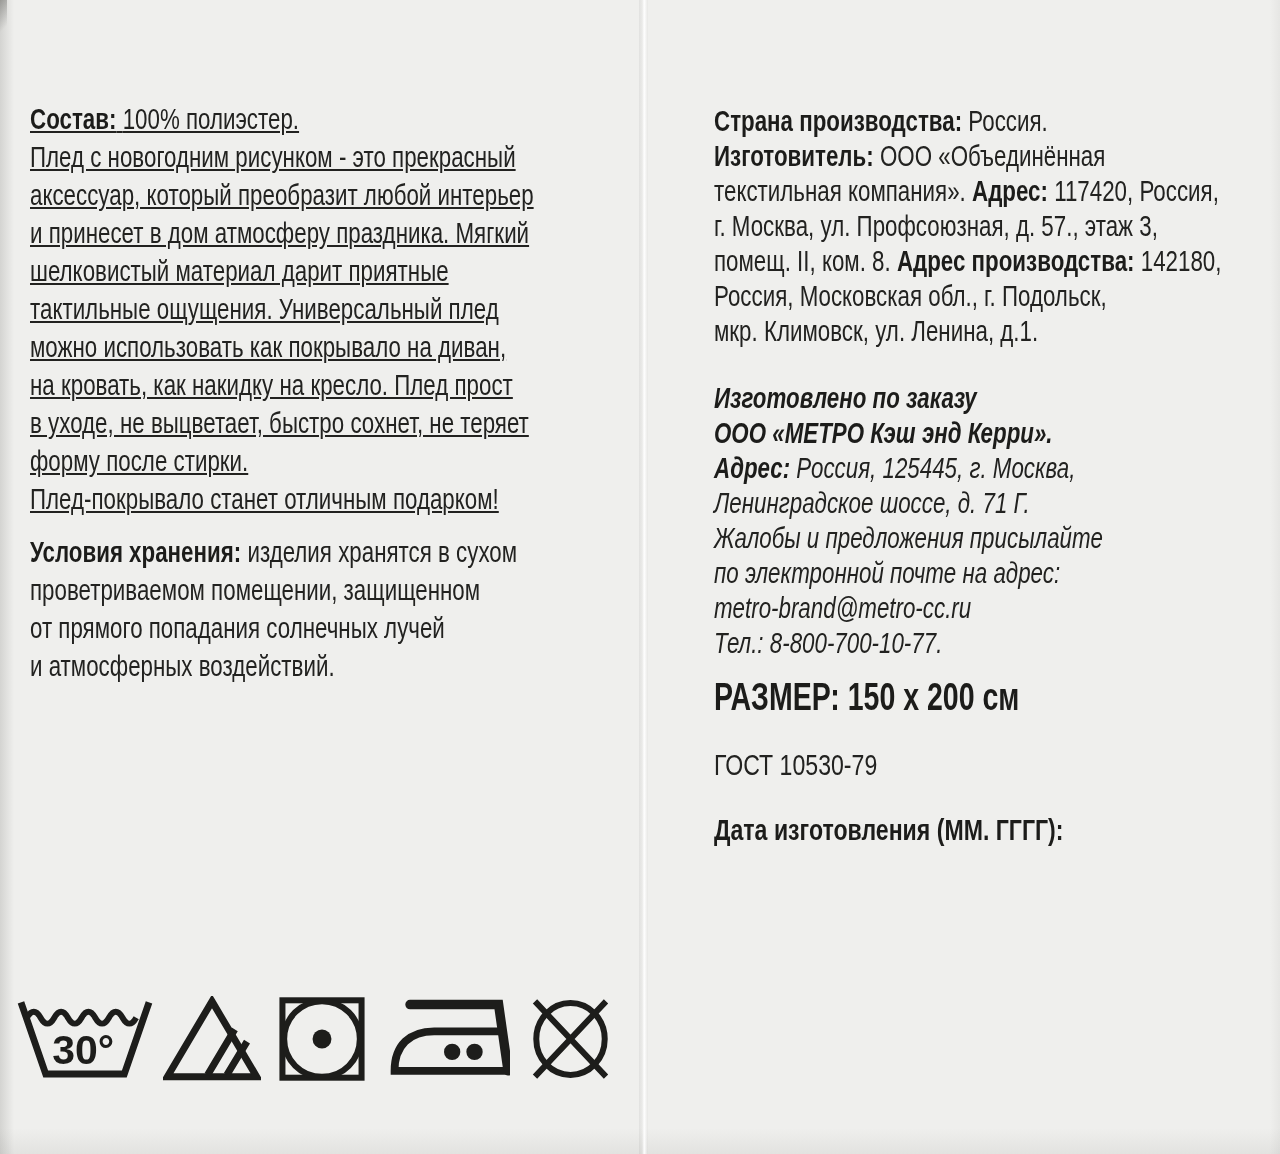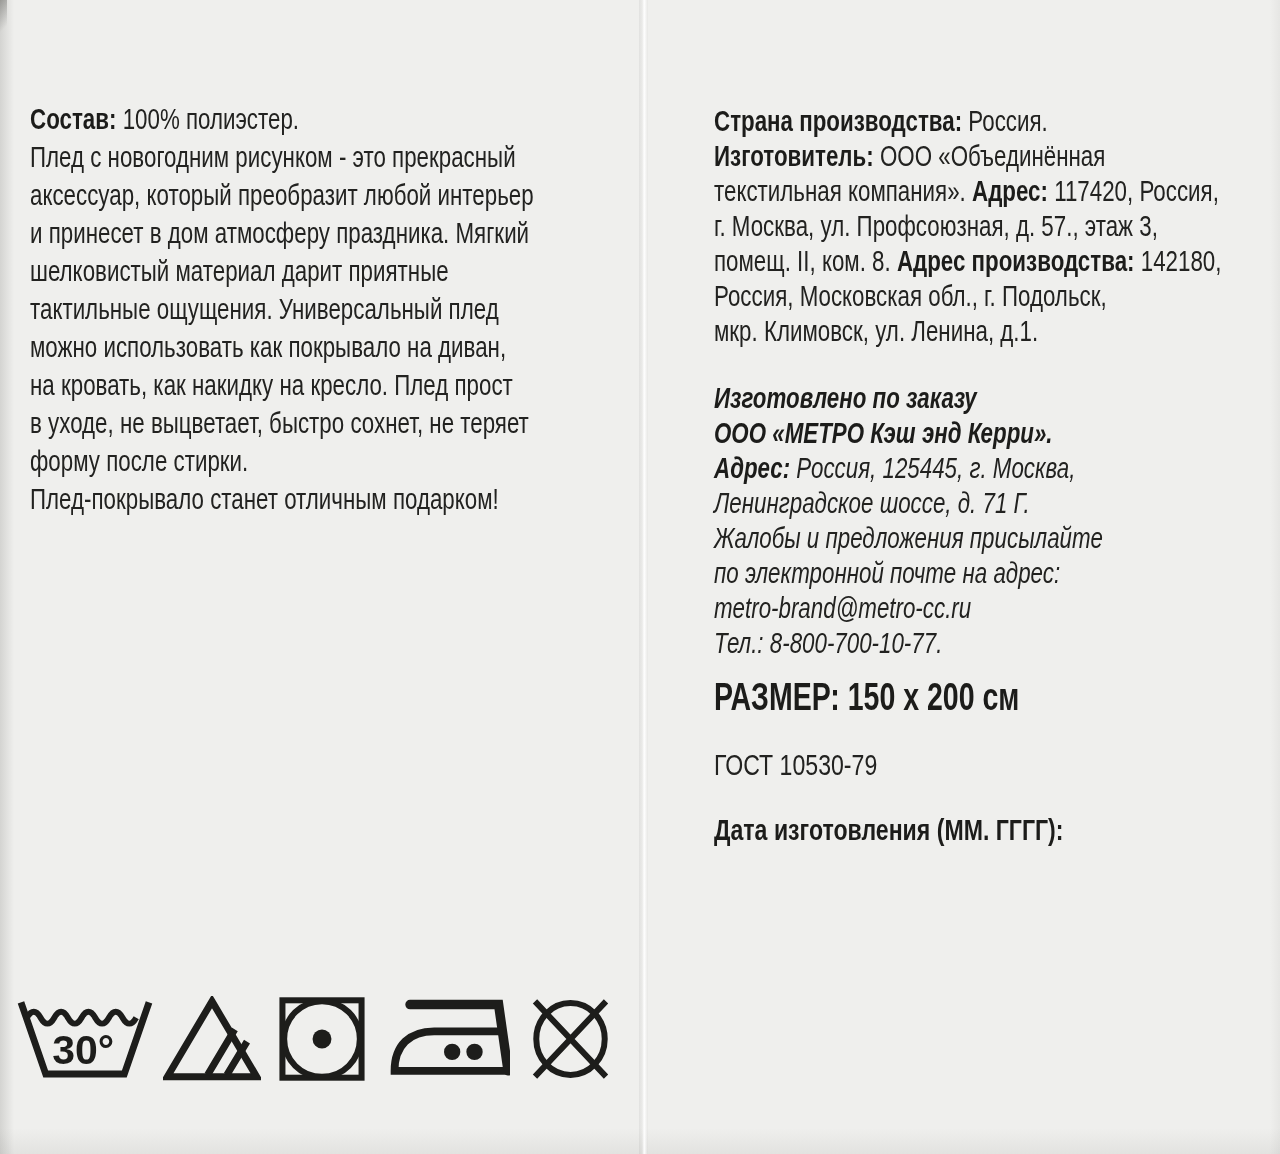--- a/index.html
+++ b/index.html
@@ -29,21 +29,21 @@
   .col-left{left:30px;top:56px;width:600px;}
   .col-right{left:714px;top:104px;width:580px;}
   .tline{height:44px;line-height:44px;font-size:38px;font-weight:700;
     white-space:nowrap;transform:scaleX(.93);transform-origin:0 50%;
     color:#1d1d1b;}
   .bline{height:38px;line-height:38px;font-size:29px;white-space:nowrap;
     transform:scaleX(.77);transform-origin:0 50%;}
   .rline{height:35px;line-height:35px;font-size:29px;white-space:nowrap;
     transform:scaleX(.77);transform-origin:0 50%;}
   b{font-weight:700;color:#1c1c1a;}
-  .comp{margin-top:44px;}
+  .comp{margin-top:44px;text-decoration:underline;}
   .storage{margin-top:15px;}
   .block2{margin-top:32px;font-style:italic;}
   .size-line{margin-top:13px;height:46px;line-height:46px;font-size:38px;
     font-weight:700;white-space:nowrap;transform:scaleX(.75);
     transform-origin:0 50%;color:#1c1c1a;}
   .gost-line{margin-top:27px;height:36px;line-height:36px;font-size:30px;
     white-space:nowrap;transform:scaleX(.77);transform-origin:0 50%;}
   .date-line{margin-top:29px;height:36px;line-height:36px;font-size:30px;
     font-weight:700;white-space:nowrap;transform:scaleX(.77);
     transform-origin:0 50%;color:#1c1c1a;}
@@ -77,20 +77,26 @@
       <div class="bline">и принесет в дом атмосферу праздника. Мягкий</div>
       <div class="bline">шелковистый материал дарит приятные</div>
       <div class="bline">тактильные ощущения. Универсальный плед</div>
       <div class="bline">можно использовать как покрывало на диван,</div>
       <div class="bline">на кровать, как накидку на кресло. Плед прост</div>
       <div class="bline">в уходе, не выцветает, быстро сохнет, не теряет</div>
       <div class="bline">форму после стирки.</div>
       <div class="bline">Плед-покрывало станет отличным подарком!</div>
     </div>
 
+    <div class="storage">
+      <div class="bline"><b>Условия хранения:</b> <span>изделия хранятся в сухом</span></div>
+      <div class="bline">проветриваемом помещении, защищенном</div>
+      <div class="bline">от прямого попадания солнечных лучей</div>
+      <div class="bline">и атмосферных воздействий.</div>
+    </div>
   </div>
 
   <div class="care-row">
     <svg width="140" height="86" viewBox="0 0 164 100">
       <path class="sym" stroke-width="8" d="M7 7 L36 91 L128 91 L157 7"></path>
       <path class="sym" stroke-width="7" d="M14 25 q8 -14 16 0 t16 0 t16 0 t16 0 t16 0 t16 0 t16 0 t16 0"></path>
       <text class="care-temp" x="80" y="79" text-anchor="middle">30°</text>
     </svg>
     <svg class="ml8" width="98" height="86" viewBox="0 0 112 98">
       <path class="sym" stroke-width="8" d="M56 6 L107 92 L5 92 Z"></path>

